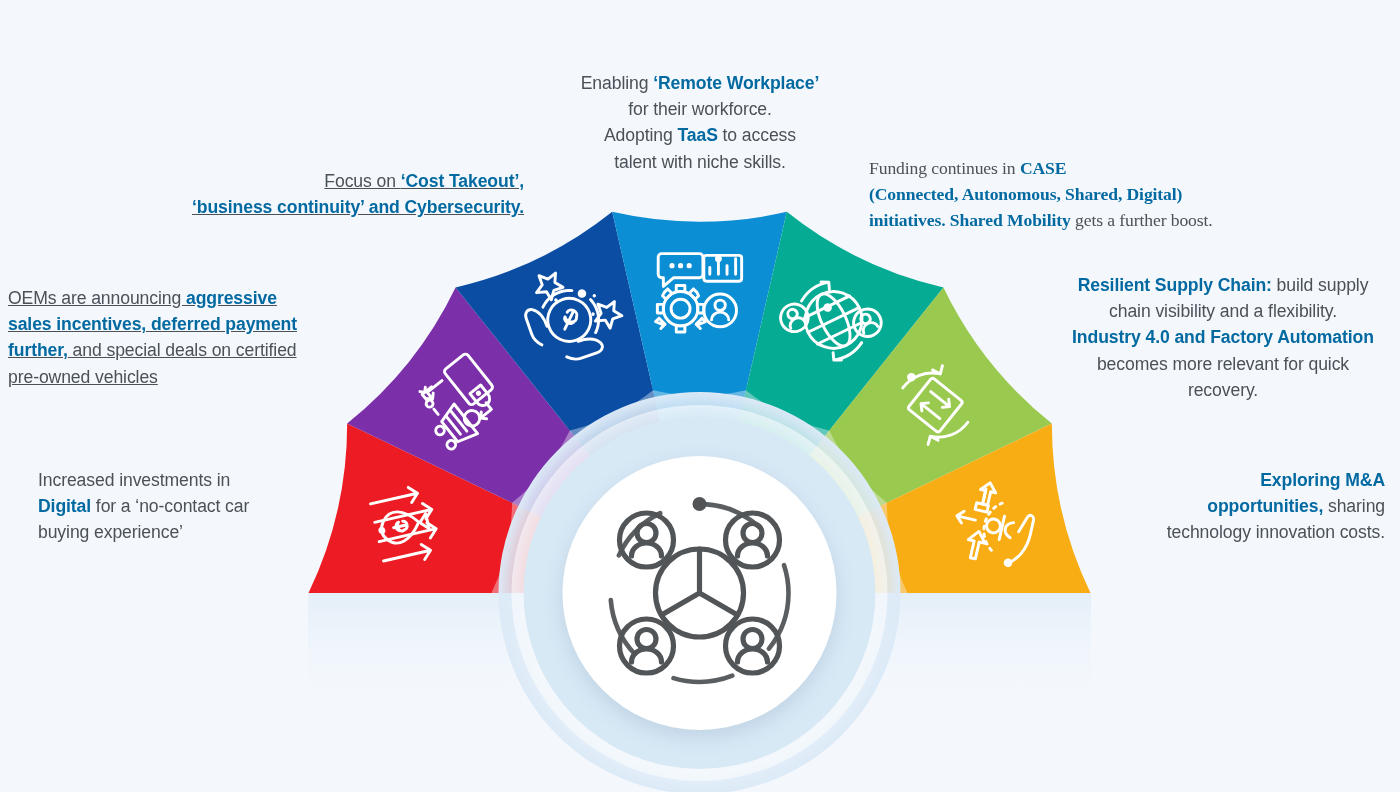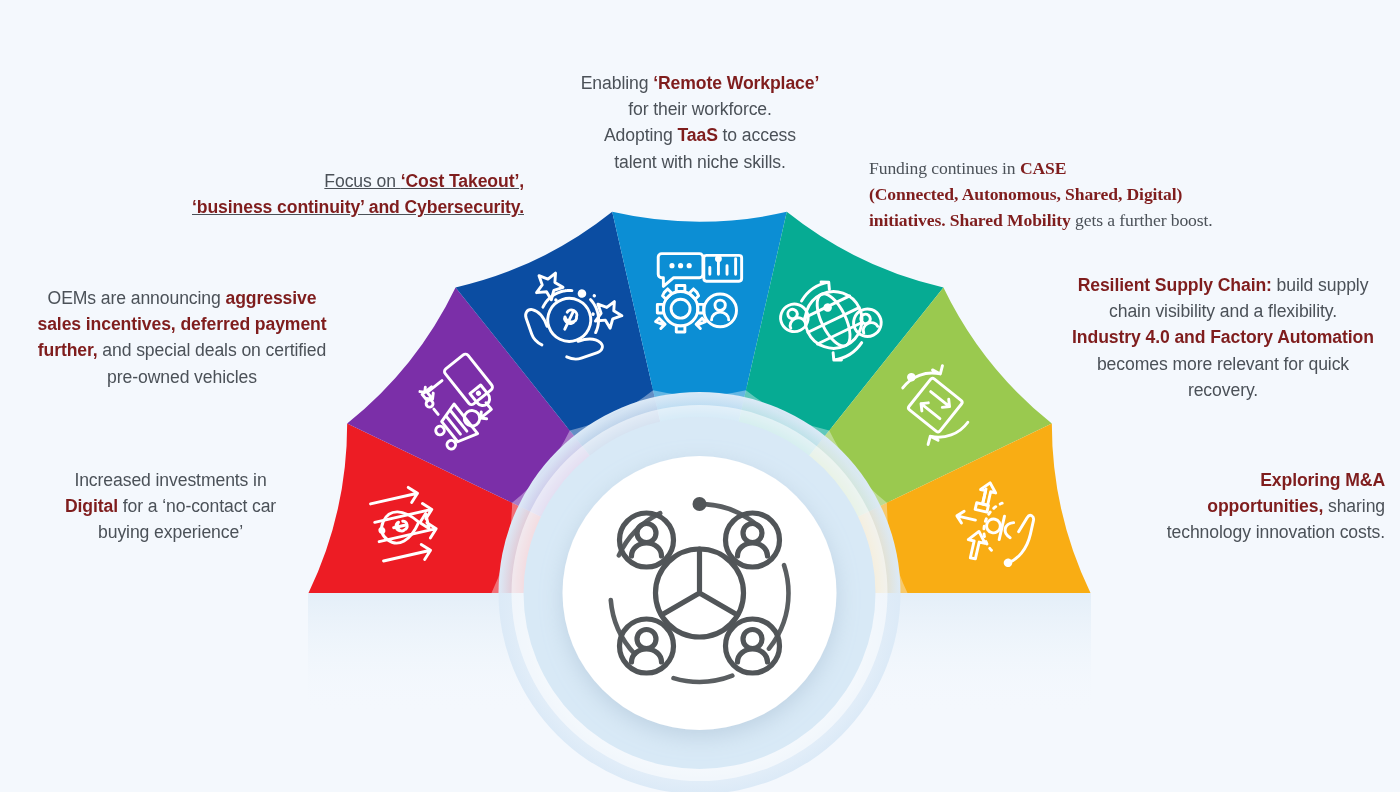--- a/index.html
+++ b/index.html
@@ -15,26 +15,26 @@
   svg.wheel{position:absolute;left:0;top:0;width:1400px;height:792px;}
 
   .note{
     position:absolute;
     color:#4b5158;
     font-size:17.6px;
     line-height:1.49;
     letter-spacing:-0.1px;
     white-space:pre-line;
   }
-  .note b{color:#7f1d1d;font-weight:bold;}
+  .note b{color:#0369a1;font-weight:bold;}
 
   .n-top{left:524px;top:70px;width:352px;text-align:center;}
   .n-topleft{left:96px;top:168px;width:428px;text-align:right;text-decoration:underline;}
-  .n-left{left:8px;top:285px;width:348px;text-align:center;}
-  .n-botleft{left:38px;top:467px;width:265px;text-align:center;}
+  .n-left{left:8px;top:285px;width:348px;text-align:left;text-decoration:underline;}
+  .n-botleft{left:38px;top:467px;width:265px;text-align:left;}
   .n-topright{left:869px;top:155px;width:470px;text-align:left;font-family:Liberation Serif, serif;}
   .n-right{left:1053px;top:272px;width:340px;text-align:center;}
   .n-botright{left:1115px;top:467px;width:270px;text-align:right;}
 </style>
 </head>
 <body>
 
 <div id="stage">
 
   <svg class="wheel" viewBox="0 0 1400 792">

